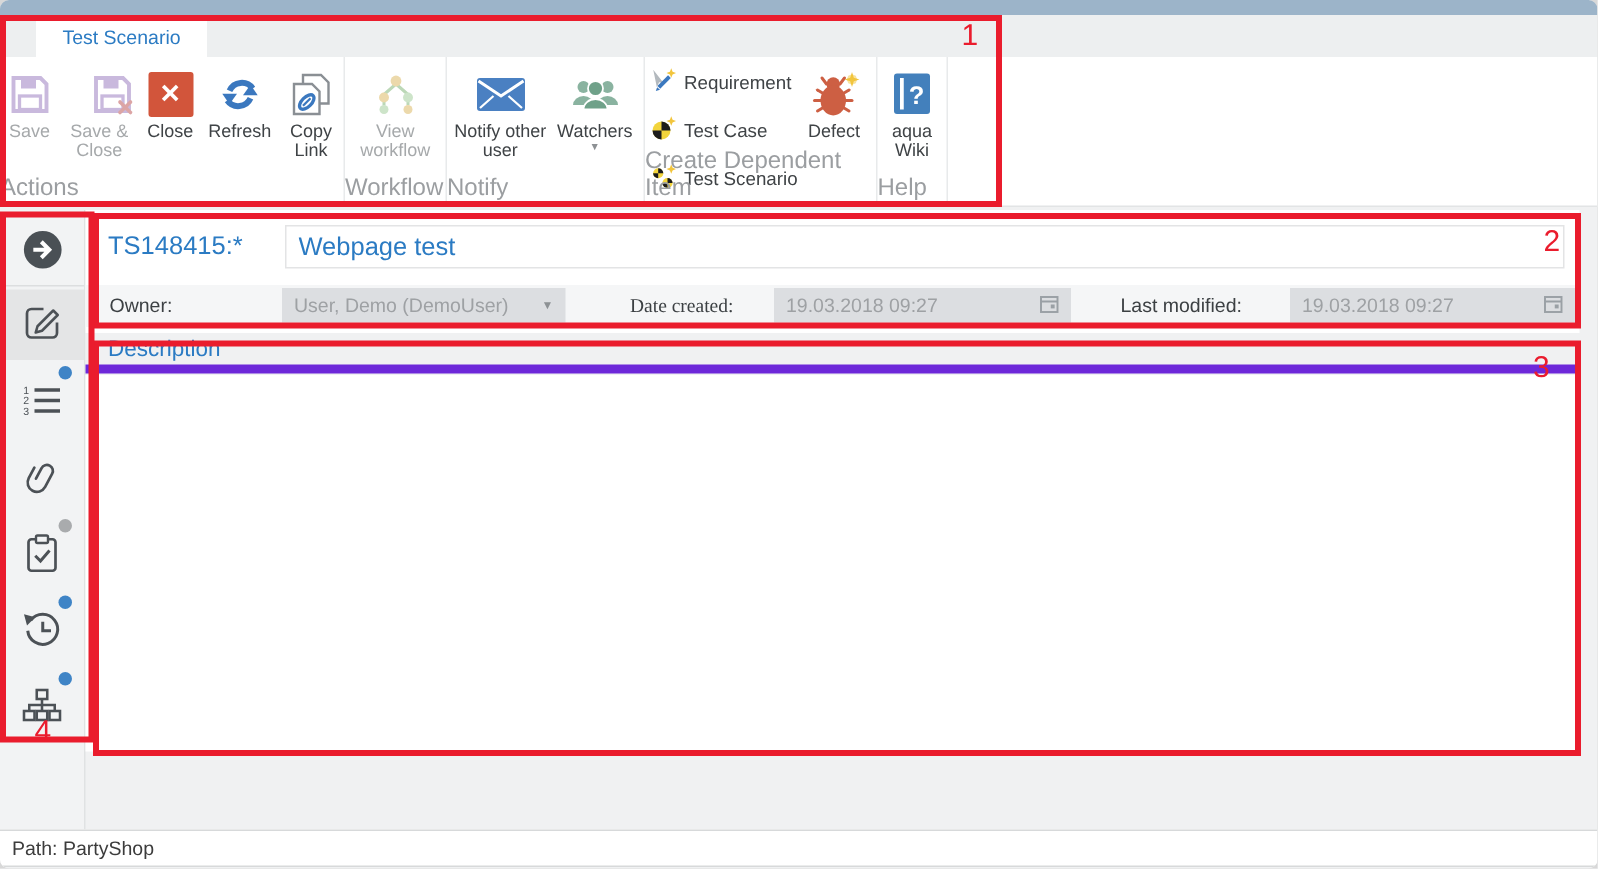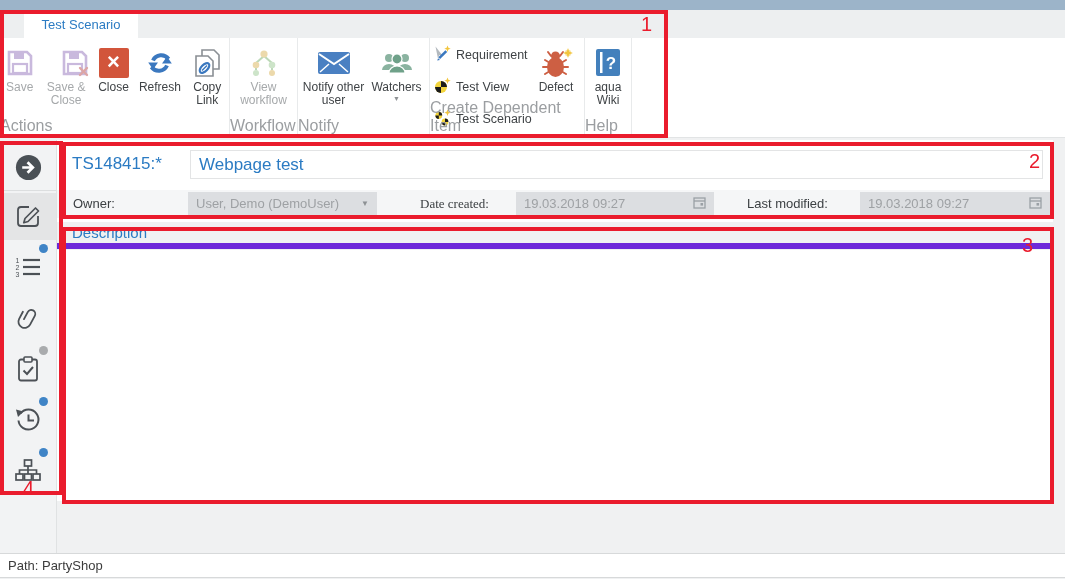--- a/index.html
+++ b/index.html
@@ -1,17 +1,17 @@
 <!DOCTYPE html>
 <html><head>
 <meta charset="utf-8">
 <style>
   * { margin:0; padding:0; box-sizing:border-box; }
   body { font-family:"Liberation Sans", sans-serif; background:#d8d8d8; }
-  #app { position:relative; width:1065px; height:579px; background:#f0f1f2; overflow:hidden; }
+  #app { position:relative; width:1065px; height:579px; background:#f0f1f2; overflow:hidden;border-radius:6px; }
 
   
   .topbar { position:absolute; left:0; top:0; width:1065px; height:10px; background:#9cb4c9; }
   .tabrow { position:absolute; left:0; top:10px; width:1065px; height:28px; background:#edeff0; }
   .tab { position:absolute; left:24px; top:0; width:114px; height:28px; background:#ffffff;
          color:#2b7bc3; font-size:13px; display:flex; align-items:center; justify-content:center; cursor:default; }
 
   
   .ribbon { position:absolute; left:0; top:38px; width:1065px; height:100px; background:#ffffff;
             border-bottom:1px solid #e2e4e5; }
@@ -210,21 +210,21 @@
           <span>
             <svg width="17" height="17" viewBox="0 0 17 17">
               <circle cx="7" cy="10" r="6" fill="#f2d43c"></circle>
               <path d="M7 10 L7 4 A6 6 0 0 1 13 10 Z" fill="#1c1c1c"></path>
               <path d="M7 10 L1 10 A6 6 0 0 0 7 16 Z" fill="#1c1c1c"></path>
               <g fill="#f2c53d">
                   <polygon points="13.5,0.5 14.4,2.8 16.7,3.7 14.4,4.6 13.5,6.9 12.6,4.6 10.3,3.7 12.6,2.8"></polygon>
                 </g>
             </svg>
           </span>
-          <span>Test View</span>
+          <span>Test Case</span>
         </div>
         <div class="smallbtn">
           <span>
             <svg width="17" height="17" viewBox="0 0 17 17">
               <circle cx="4.8" cy="6.5" r="3.4" fill="#f2d43c"></circle>
               <path d="M4.8 6.5 L4.8 3.1 A3.4 3.4 0 0 1 8.2 6.5 Z" fill="#1c1c1c"></path>
               <path d="M4.8 6.5 L1.4 6.5 A3.4 3.4 0 0 0 4.8 9.9 Z" fill="#1c1c1c"></path>
               <circle cx="11" cy="13" r="3.4" fill="#f2d43c"></circle>
               <path d="M11 13 L11 9.6 A3.4 3.4 0 0 1 14.4 13 Z" fill="#1c1c1c"></path>
               <path d="M11 13 L7.6 13 A3.4 3.4 0 0 0 11 16.4 Z" fill="#1c1c1c"></path>

